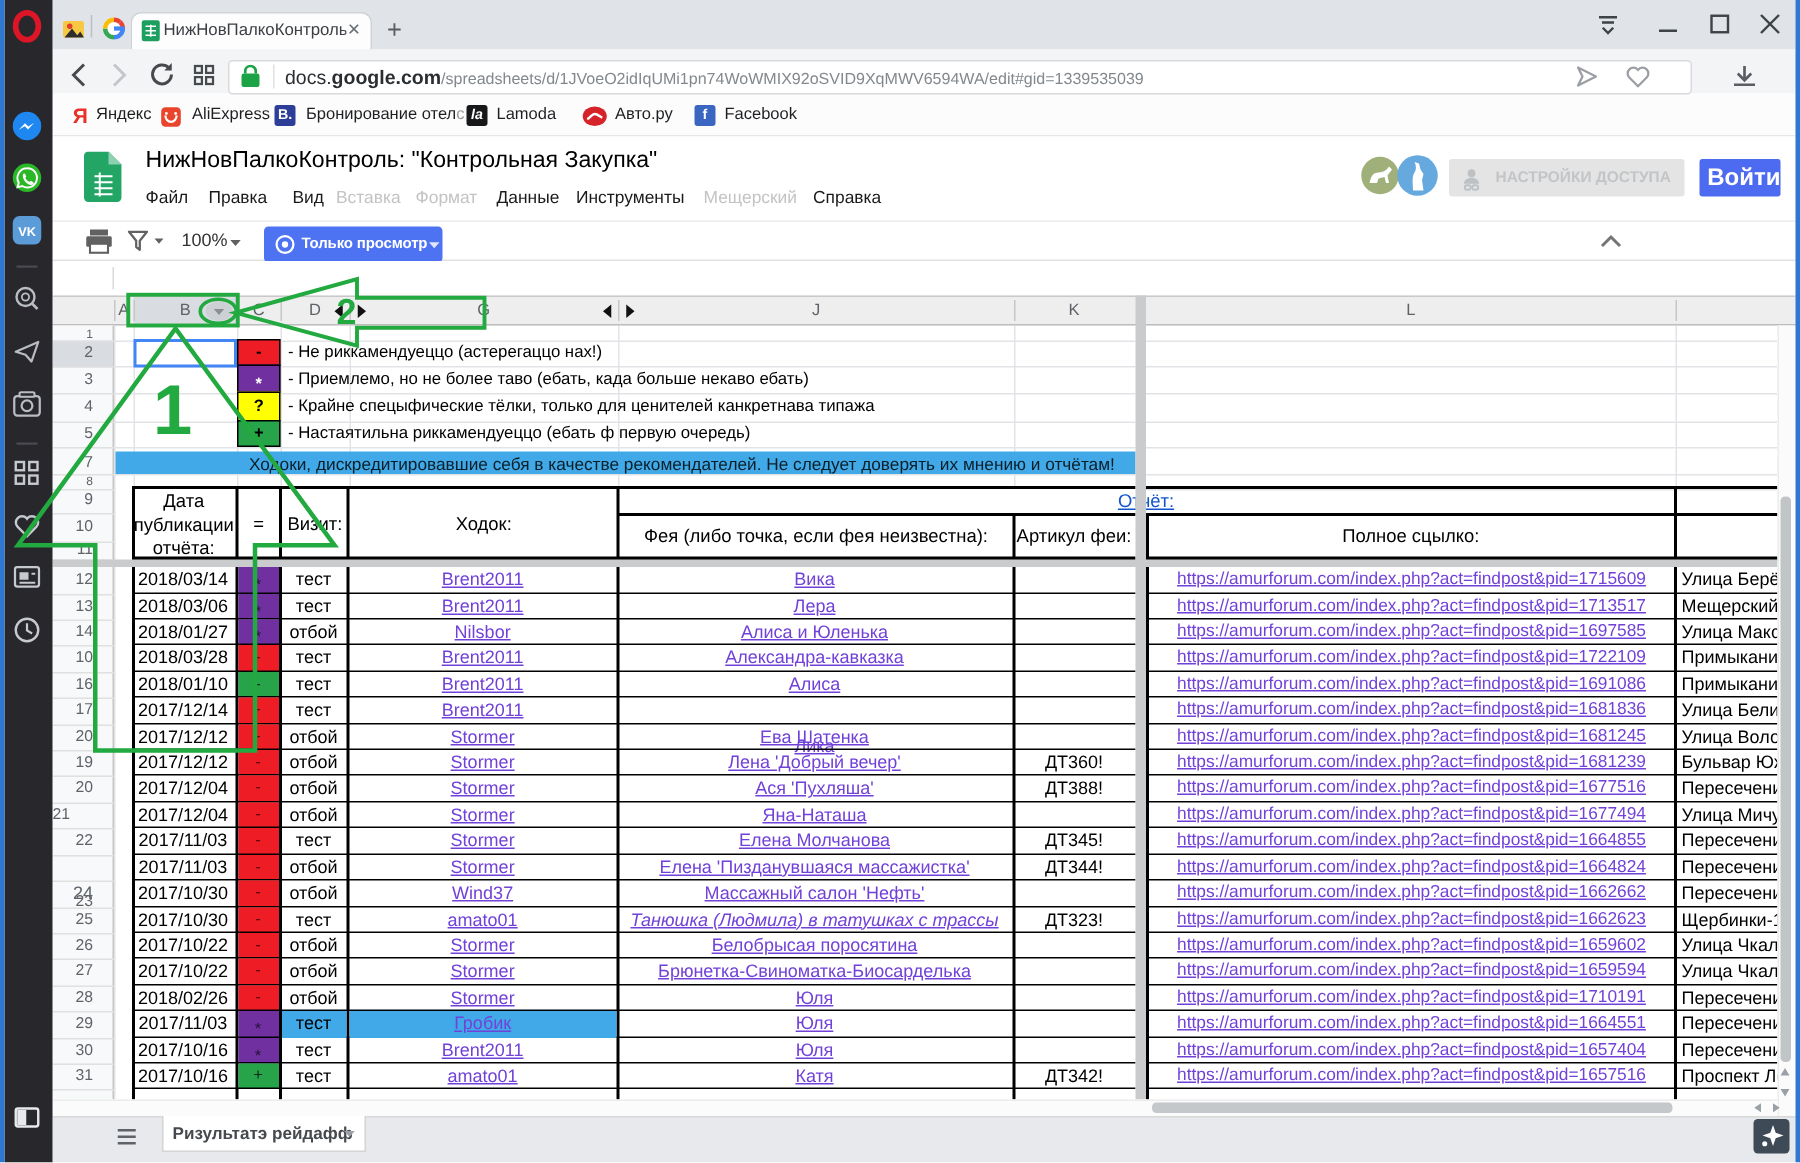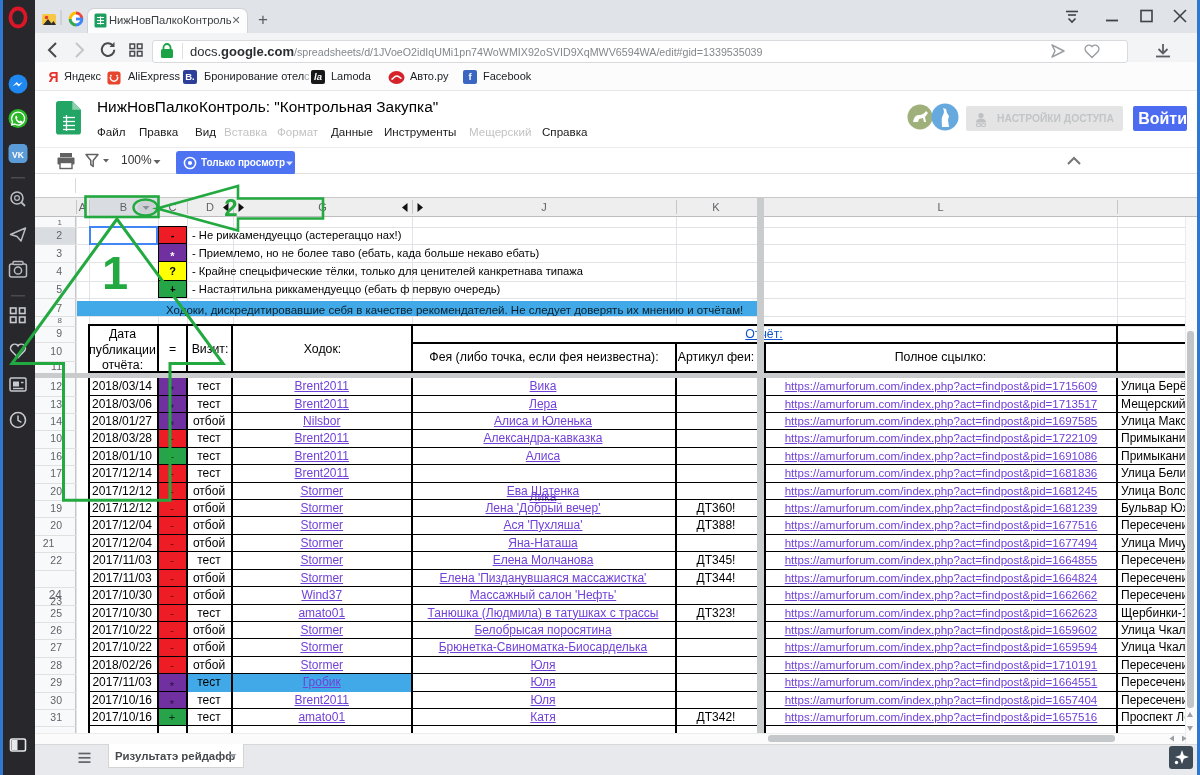--- a/index.html
+++ b/index.html
@@ -291,21 +291,21 @@
 <div class="ab" style="left:35px;top:447.84px;width:27px;height:17.41px;font-size:10.5px;color:#5f6368;line-height:17.41px;text-align:right;">16</div>
 <div class="ab" style="left:35px;top:465.25px;width:41px;height:1px;background:#e0e0e0;"></div>
 <div class="ab" style="left:35px;top:465.25px;width:27px;height:17.41px;font-size:10.5px;color:#5f6368;line-height:17.41px;text-align:right;">17</div>
 <div class="ab" style="left:35px;top:482.66px;width:41px;height:1px;background:#e0e0e0;"></div>
 <div class="ab" style="left:35px;top:482.66px;width:27px;height:17.41px;font-size:10.5px;color:#5f6368;line-height:17.41px;text-align:right;">20</div>
 <div class="ab" style="left:35px;top:500.07px;width:41px;height:1px;background:#e0e0e0;"></div>
 <div class="ab" style="left:35px;top:500.07px;width:27px;height:17.41px;font-size:10.5px;color:#5f6368;line-height:17.41px;text-align:right;">19</div>
 <div class="ab" style="left:35px;top:517.48px;width:41px;height:1px;background:#e0e0e0;"></div>
 <div class="ab" style="left:35px;top:517.48px;width:27px;height:17.41px;font-size:10.5px;color:#5f6368;line-height:17.41px;text-align:right;">20</div>
 <div class="ab" style="left:35px;top:534.89px;width:41px;height:1px;background:#e0e0e0;"></div>
-<div class="ab" style="left:35px;top:534.89px;width:27px;height:17.41px;font-size:10.5px;color:#5f6368;line-height:17.41px;text-align:center;">21</div>
+<div class="ab" style="left:35px;top:534.89px;width:27px;height:17.41px;font-size:10.5px;color:#5f6368;line-height:17.41px;text-align:left;">21</div>
 <div class="ab" style="left:35px;top:552.3px;width:41px;height:1px;background:#e0e0e0;"></div>
 <div class="ab" style="left:35px;top:552.3px;width:27px;height:17.41px;font-size:10.5px;color:#5f6368;line-height:17.41px;text-align:right;">22</div>
 <div class="ab" style="left:35px;top:569.71px;width:41px;height:1px;background:#e0e0e0;"></div>
 <div class="ab" style="left:35px;top:593px;width:27px;height:17.41px;font-size:10.5px;color:#5f6368;line-height:17.41px;text-align:right;">23</div>
 <div class="ab" style="left:35px;top:587.12px;width:41px;height:1px;background:#e0e0e0;"></div>
 <div class="ab" style="left:35px;top:587.12px;width:27px;height:17.41px;font-size:12px;color:#5f6368;line-height:17.41px;text-align:right;">24</div>
 <div class="ab" style="left:35px;top:604.53px;width:41px;height:1px;background:#e0e0e0;"></div>
 <div class="ab" style="left:35px;top:604.53px;width:27px;height:17.41px;font-size:10.5px;color:#5f6368;line-height:17.41px;text-align:right;">25</div>
 <div class="ab" style="left:35px;top:621.94px;width:41px;height:1px;background:#e0e0e0;"></div>
 <div class="ab" style="left:35px;top:621.94px;width:27px;height:17.41px;font-size:10.5px;color:#5f6368;line-height:17.41px;text-align:right;">26</div>
@@ -499,21 +499,21 @@
 <div class="ab" style="left:412px;top:587.12px;width:262px;height:17.41px;font-size:12px;color:#7141d8;line-height:17.41px;text-align:center;white-space:nowrap;overflow:hidden;"><span class="lnk">Массажный салон 'Нефть'</span></div>
 <div class="ab" style="left:766px;top:587.12px;width:350px;height:17.41px;font-size:11.55px;color:#7141d8;line-height:17.41px;text-align:center;white-space:nowrap;"><span class="lnk">https://amurforum.com/index.php?act=findpost&amp;pid=1662662</span></div>
 <div class="ab" style="left:1121px;top:587.12px;width:64px;height:17.41px;font-size:12px;color:#000;line-height:17.41px;white-space:nowrap;overflow:hidden;">Пересечение</div>
 <div class="ab" style="left:158.5px;top:604.53px;width:27px;height:17.41px;background:#ee1c25;"></div>
 <div class="ab" style="left:158.5px;top:604.53px;width:27px;height:17.41px;font-size:11px;color:#600308;line-height:17.41px;text-align:center;line-height:17.41px;">-</div>
 <div class="ab" style="left:88px;top:621px;width:669px;height:1.1px;background:#000;"></div>
 <div class="ab" style="left:763.5px;top:621px;width:421.5px;height:1.1px;background:#000;"></div>
 <div class="ab" style="left:89px;top:604.53px;width:66px;height:17.41px;font-size:12px;color:#000;line-height:17.41px;text-align:center;white-space:nowrap;">2017/10/30</div>
 <div class="ab" style="left:187px;top:604.53px;width:44px;height:17.41px;font-size:12px;color:#000;line-height:17.41px;text-align:center;white-space:nowrap;">тест</div>
 <div class="ab" style="left:233px;top:604.53px;width:177.5px;height:17.41px;font-size:12px;color:#7141d8;line-height:17.41px;text-align:center;white-space:nowrap;"><span class="lnk">amato01</span></div>
-<div class="ab" style="left:412px;top:604.53px;width:262px;height:17.41px;font-size:12px;color:#7141d8;line-height:17.41px;text-align:center;white-space:nowrap;overflow:hidden;"><span class="lnk">Танюшка (Людмила) в татушках с трассы</span></div>
+<div class="ab" style="left:412px;top:604.53px;width:262px;height:17.41px;font-size:12px;color:#7141d8;line-height:17.41px;text-align:center;white-space:nowrap;overflow:hidden;font-style:italic;"><span class="lnk">Танюшка (Людмила) в татушках с трассы</span></div>
 <div class="ab" style="left:676px;top:604.53px;width:80px;height:17.41px;font-size:12px;color:#000;line-height:17.41px;text-align:center;">ДТ323!</div>
 <div class="ab" style="left:766px;top:604.53px;width:350px;height:17.41px;font-size:11.55px;color:#7141d8;line-height:17.41px;text-align:center;white-space:nowrap;"><span class="lnk">https://amurforum.com/index.php?act=findpost&amp;pid=1662623</span></div>
 <div class="ab" style="left:1121px;top:604.53px;width:64px;height:17.41px;font-size:12px;color:#000;line-height:17.41px;white-space:nowrap;overflow:hidden;">Щербинки-1</div>
 <div class="ab" style="left:158.5px;top:621.94px;width:27px;height:17.41px;background:#ee1c25;"></div>
 <div class="ab" style="left:158.5px;top:621.94px;width:27px;height:17.41px;font-size:11px;color:#600308;line-height:17.41px;text-align:center;line-height:17.41px;">-</div>
 <div class="ab" style="left:88px;top:638px;width:669px;height:1.1px;background:#000;"></div>
 <div class="ab" style="left:763.5px;top:638px;width:421.5px;height:1.1px;background:#000;"></div>
 <div class="ab" style="left:89px;top:621.94px;width:66px;height:17.41px;font-size:12px;color:#000;line-height:17.41px;text-align:center;white-space:nowrap;">2017/10/22</div>
 <div class="ab" style="left:187px;top:621.94px;width:44px;height:17.41px;font-size:12px;color:#000;line-height:17.41px;text-align:center;white-space:nowrap;">отбой</div>
 <div class="ab" style="left:233px;top:621.94px;width:177.5px;height:17.41px;font-size:12px;color:#7141d8;line-height:17.41px;text-align:center;white-space:nowrap;"><span class="lnk">Stormer</span></div>

